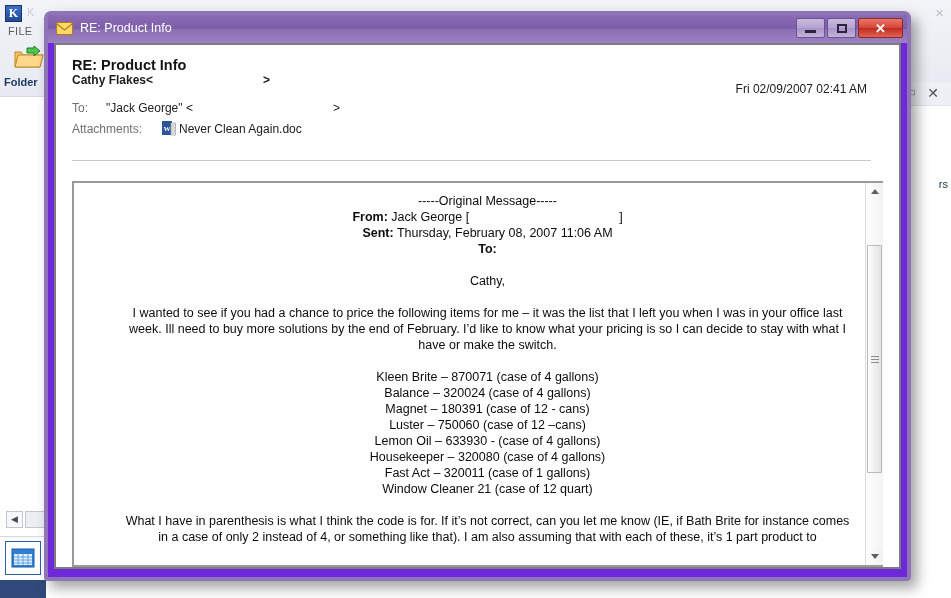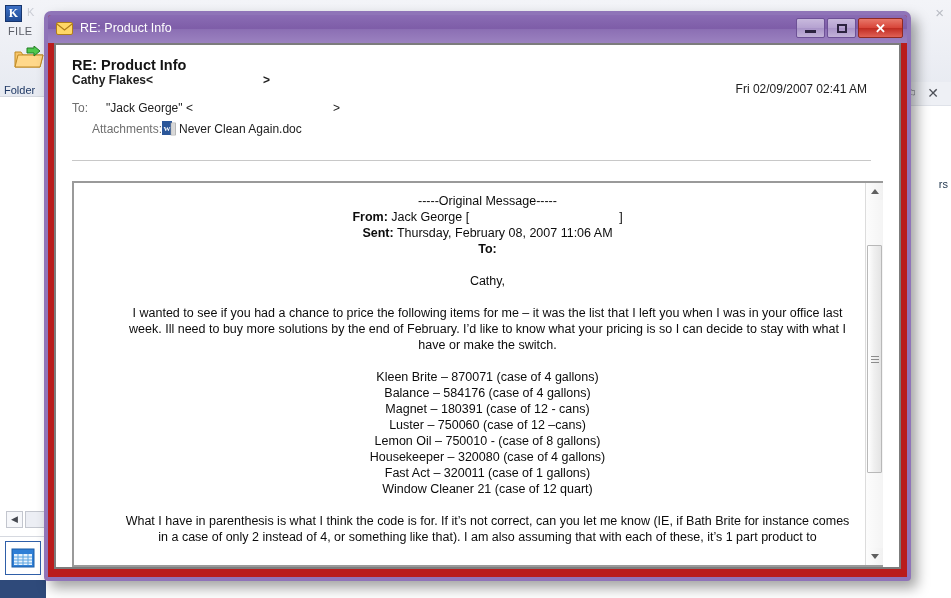--- a/index.html
+++ b/index.html
@@ -29,22 +29,22 @@
     font-size: 11px; color: #c9ccd4; white-space: nowrap;
   }
   .bg-file-tab {
     position: absolute; left: 8px; top: 25px;
     font-size: 11px; color: #5c5f68; letter-spacing: .3px;
   }
   .bg-folder-icon {
     position: absolute; left: 14px; top: 46px; width: 30px; height: 24px;
   }
   .bg-folder-label {
-    position: absolute; left: 4px; top: 84px;
-    font-size: 11px; font-weight: normal; color: #1f3864;
+    position: absolute; left: 4px; top: 76px;
+    font-size: 11px; font-weight: bold; color: #1f3864;
   }
   .bg-hairline {
     position: absolute; left: 0; top: 96px; width: 951px; height: 1px;
     background: #d6d9e0;
   }
   .bg-close-x {
     position: absolute; right: 7px; top: 5px;
     font-size: 15px; color: #b9bcc4; line-height: 1;
   }
   .bg-panel-head {
@@ -87,21 +87,21 @@
   .bg-bottom-strip {
     position: absolute; left: 0; top: 580px; width: 46px; height: 18px;
     background: #2f4a7a;
   }
 
   
   .win {
     position: absolute; left: 44px; top: 11px; width: 867px; height: 570px;
     border: 4px solid #8f74b8;
     border-radius: 7px 7px 4px 4px;
-    background: #b91c1c;
+    background: #6d28d9;
     box-shadow: 6px 7px 13px rgba(0,0,0,.36);
   }
   .titlebar {
     position: relative; height: 28px;
     background: linear-gradient(to bottom, #8a6cb4 0%, #7e5da8 48%, #8c6fb4 52%, #9b82c0 100%);
     border-radius: 3px 3px 0 0;
   }
   .title-env {
     position: absolute; left: 8px; top: 6px; width: 17px; height: 13px;
   }
@@ -142,21 +142,21 @@
   .sender-row .gap { display: inline-block; width: 110px; }
   .datestamp {
     position: absolute; right: 16px; top: 25px;
     font-size: 12px; color: #202020; white-space: nowrap;
   }
   .row { position: absolute; left: 0; font-size: 12px; color: #202020; white-space: nowrap; }
   .row-to { top: 44px; }
   .row-att { top: 64px; }
   .lbl { color: #6f6f6f; display: inline-block; }
   .lbl-to { width: 34px; }
-  .lbl-att { width: 90px; text-align: right; }
+  .lbl-att { width: 90px; }
   .gap-to { display: inline-block; width: 140px; }
   .word-icon {
     display: inline-block; width: 14px; height: 15px; vertical-align: -3px; margin-right: 3px;
   }
   .hdr-sep {
     position: absolute; left: 0; right: 12px; top: 103px; height: 1px; background: #c8c8c8;
   }
 
   
   .bodypane {
@@ -320,24 +320,24 @@
           <p><span class="bold">To:</span> <span></span></p>
 
           <div class="blank"></div>
           <p>Cathy,</p>
           <div class="blank"></div>
           <p class="para">I wanted to see if you had a chance to price the following items for me – it was the list that I left you when I was in your office last week.  Ill need to buy more solutions by the end of February.  I’d like to know what your pricing is so I can decide to stay with what I have or make the switch.</p>
           <div class="blank"></div>
 
           <div>
             <p>Kleen Brite – 870071 (case of 4 gallons)</p>
-            <p>Balance – 584176 (case of 4 gallons)</p>
+            <p>Balance – 320024 (case of 4 gallons)</p>
             <p>Magnet – 180391 (case of 12 - cans)</p>
             <p>Luster – 750060 (case of 12 –cans)</p>
-            <p>Lemon Oil – 750010 - (case of 8 gallons)</p>
+            <p>Lemon Oil – 633930 - (case of 4 gallons)</p>
             <p>Housekeeper – 320080 (case of 4 gallons)</p>
             <p>Fast Act – 320011 (case of 1 gallons)</p>
             <p>Window Cleaner 21 (case of 12 quart)</p>
           </div>
 
           <div class="blank"></div>
           <p class="para">What I have in parenthesis is what I think the code is for.  If it’s not correct, can you let me know (IE, if Bath Brite for instance comes in a case of only 2 instead of 4, or something like that).  I am also assuming that with each of these, it’s 1 part product to</p>
         </div>
 
         <div class="sbar">

